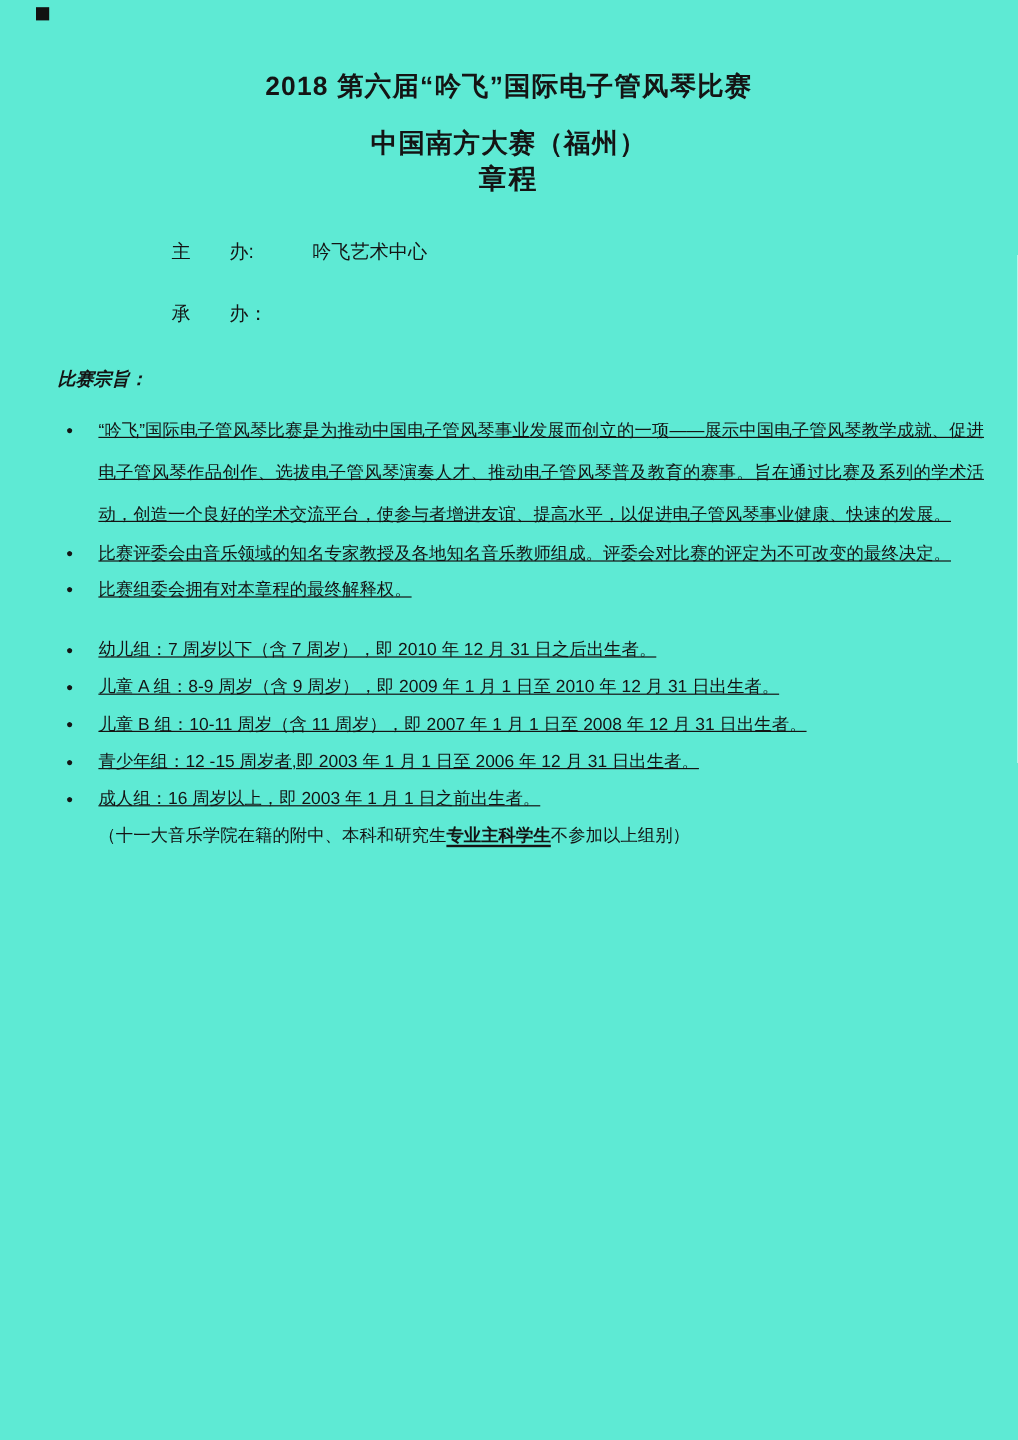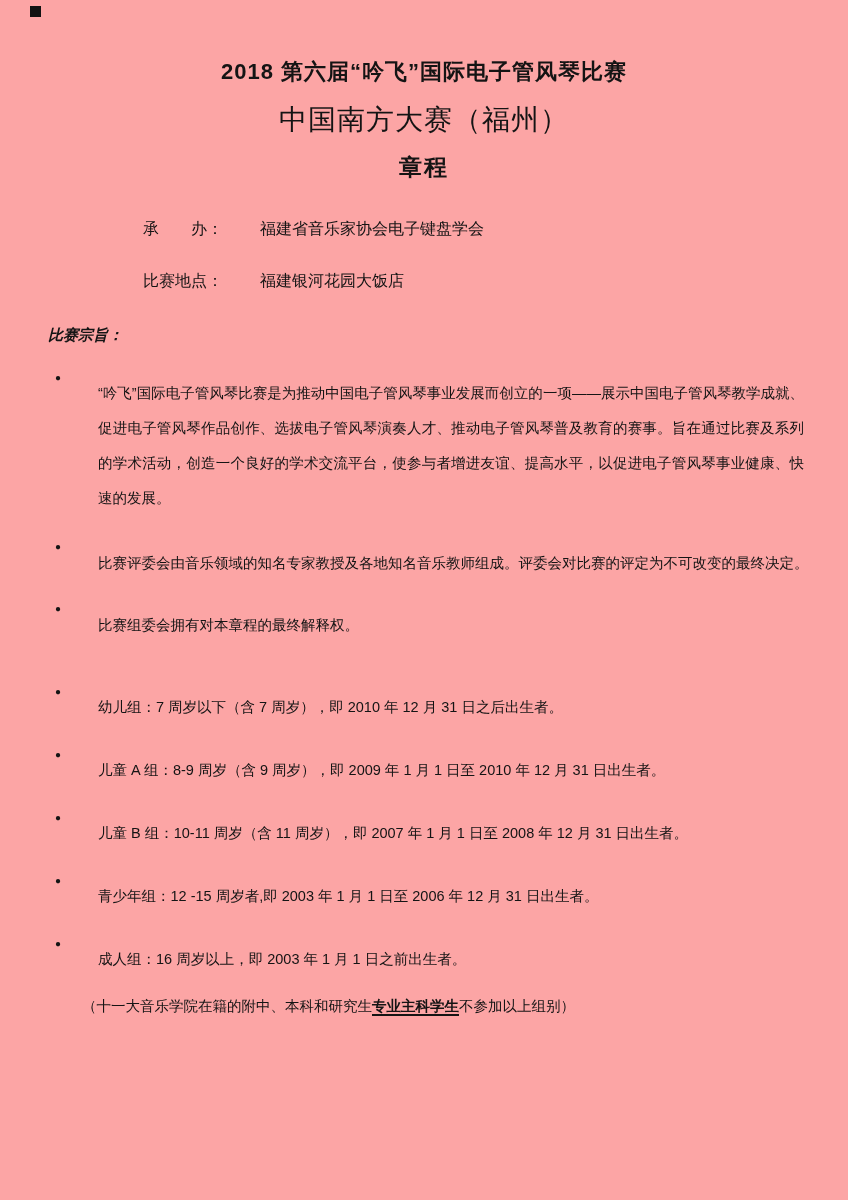--- a/index.html
+++ b/index.html
@@ -4,21 +4,21 @@
 <style>
   html, body {
     margin: 0; padding: 0;
     background: #ffffff;
   }
   .page {
     position: relative;
     width: 848px; height: 1200px;
     box-sizing: border-box;
     padding: 58px 28px 0 48px;
-    background: #fca5a5;
+    background: #5eead4;
     color: #141414;
     font-family: "Liberation Sans", "DejaVu Sans", sans-serif;
     overflow: hidden;
   }
   .scan-mark {
     position: absolute;
     left: 30px; top: 6px;
     width: 11px; height: 11px;
     background: #111;
   }
@@ -26,26 +26,25 @@
   .title-block {
     margin: 0 -28px 0 -48px;
     text-align: center;
   }
   .title-line1 {
     font-size: 22px; font-weight: bold; line-height: 28px;
     letter-spacing: 1px;
   }
   .title-line2 {
     margin-top: 20px;
-    font-size: 28px; font-weight: normal; line-height: 28px;
+    font-size: 22px; font-weight: bold; line-height: 28px;
     letter-spacing: 1px;
     text-align: center;
   }
   .title-line3 {
-    margin-top: 18px;
     font-size: 23px; font-weight: bold; line-height: 30px;
     letter-spacing: 2px;
   }
   
   .info-section { margin-top: 36px; }
   .info-row {
     display: flex;
     margin-left: 95px;
     margin-bottom: 30px;
     font-size: 16px; line-height: 22px;
@@ -78,21 +77,22 @@
   }
   .bullet-mark {
     flex: 0 0 27px;
     width: 27px;
     font-size: 10px;
     line-height: inherit;
     color: #141414;
   }
   .li-text {
     flex: 1 1 auto;
-    margin: 16px;
+    margin: 0;
+    text-decoration: underline;
   }
   ul.purpose-list li { font-size: 14.5px; line-height: 35px; }
   ul.purpose-list li.single { line-height: 30px; }
   ul.purpose-list .li-text { text-align: justify; }
   ul.purpose-list li.single .li-text { text-align: left; white-space: nowrap; }
 
   .groups-heading { margin-top: 21px; }
   ul.groups-list { margin-top: 20px; }
   ul.groups-list li { font-size: 14.5px; line-height: 31px; }
   ul.groups-list .li-text { white-space: nowrap; }
@@ -125,26 +125,25 @@
   <div class="scan-mark"></div>
 
   <header class="title-block">
     <div class="title-line1">2018 第六届“吟飞”国际电子管风琴比赛</div>
     <div class="title-line2">中国南方大赛（福州）</div>
     <div class="title-line3">章程</div>
   </header>
 
   <section class="info-section">
     <div class="info-row">
-      <span class="info-label">承　　办：</span>
-      <span class="info-value">福建省音乐家协会电子键盘学会</span>
+      <span class="info-label">主　　办:</span>
+      <span class="info-value">吟飞艺术中心</span>
     </div>
     <div class="info-row">
-      <span class="info-label">比赛地点：</span>
-      <span class="info-value">福建银河花园大饭店</span>
+      <span class="info-label">承　　办：</span>
     </div>
   </section>
 
 
   <section>
     <h2 class="section-heading purpose-heading">比赛宗旨：</h2>
     <ul class="doc-list purpose-list">
       <li>
         <span class="bullet-mark">●</span>
         <p class="li-text">“吟飞”国际电子管风琴比赛是为推动中国电子管风琴事业发展而创立的一项——展示中国电子管风琴教学成就、促进电子管风琴作品创作、选拔电子管风琴演奏人才、推动电子管风琴普及教育的赛事。旨在通过比赛及系列的学术活动，创造一个良好的学术交流平台，使参与者增进友谊、提高水平，以促进电子管风琴事业健康、快速的发展。</p>

